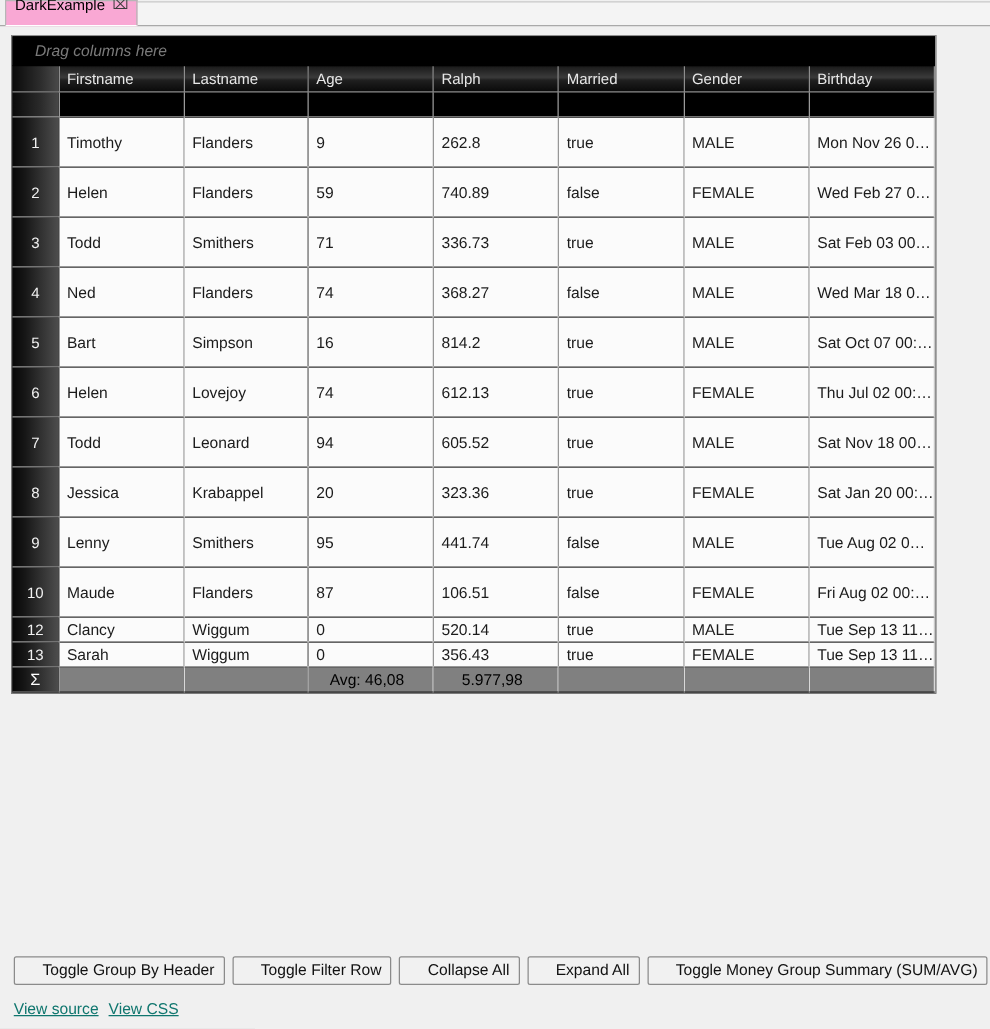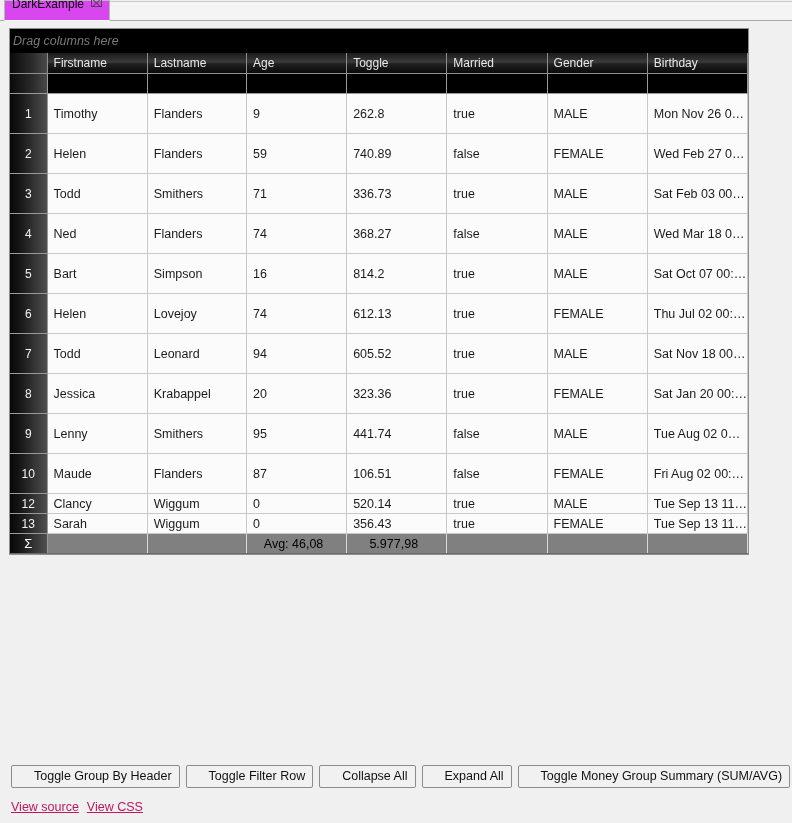--- a/index.html
+++ b/index.html
@@ -22,21 +22,21 @@
     width: 792px; height: 21px;
     background: #f0f0f0;
     border-bottom: 1px solid #a9a9a9;
     box-sizing: border-box;
   }
   .tab {
     position: absolute;
     left: 4px; top: 0px;
     height: 21px;
     box-sizing: border-box;
-    background: #d946ef;
+    background: #f9a8d4;
     border-left: 1px solid #b6b6b6;
     border-right: 1px solid #b6b6b6;
     border-top: 1px solid #b6b6b6;
     border-bottom: 1px solid #ffffff;
     display: flex;
     align-items: center;
     padding: 0 6px 14px 7px;
     gap: 6px;
   }
   .tab-label {
@@ -70,21 +70,21 @@
     background: #000000;
     border: 1px solid #8f8f8f;
     box-sizing: border-box;
   }
 
   .group-panel {
     height: 24px;
     background: #000000;
     display: flex;
     align-items: center;
-    padding-left: 3px;
+    padding-left: 18px;
     box-sizing: border-box;
     border-bottom: 1px solid #000000;
   }
   .group-panel-text {
     font-size: 12.5px;
     font-style: italic;
     color: #7a7a7a;
     font-family: "Liberation Sans", sans-serif;
   }
 
@@ -196,21 +196,21 @@
 
   .linkbar {
     position: absolute;
     left: 11px; top: 800px;
     display: flex;
     gap: 8px;
     align-items: center;
   }
   .link {
     font-size: 12.5px;
-    color: #be185d;
+    color: #0f766e;
     text-decoration: underline;
     cursor: pointer;
     white-space: nowrap;
   }
 </style>
 </head>
 <body>
 
 <div id="app">
 
@@ -239,21 +239,21 @@
         <col style="width:100px">
         <col style="width:100px">
       </colgroup>
 
       <thead>
         <tr>
           <th class="colhead corner"></th>
           <th class="colhead">Firstname</th>
           <th class="colhead">Lastname</th>
           <th class="colhead">Age</th>
-          <th class="colhead">Toggle</th>
+          <th class="colhead">Ralph</th>
           <th class="colhead">Married</th>
           <th class="colhead">Gender</th>
           <th class="colhead">Birthday</th>
         </tr>
         <tr class="filterrow">
           <td class="corner"></td>
           <td></td>
           <td></td>
           <td></td>
           <td></td>

